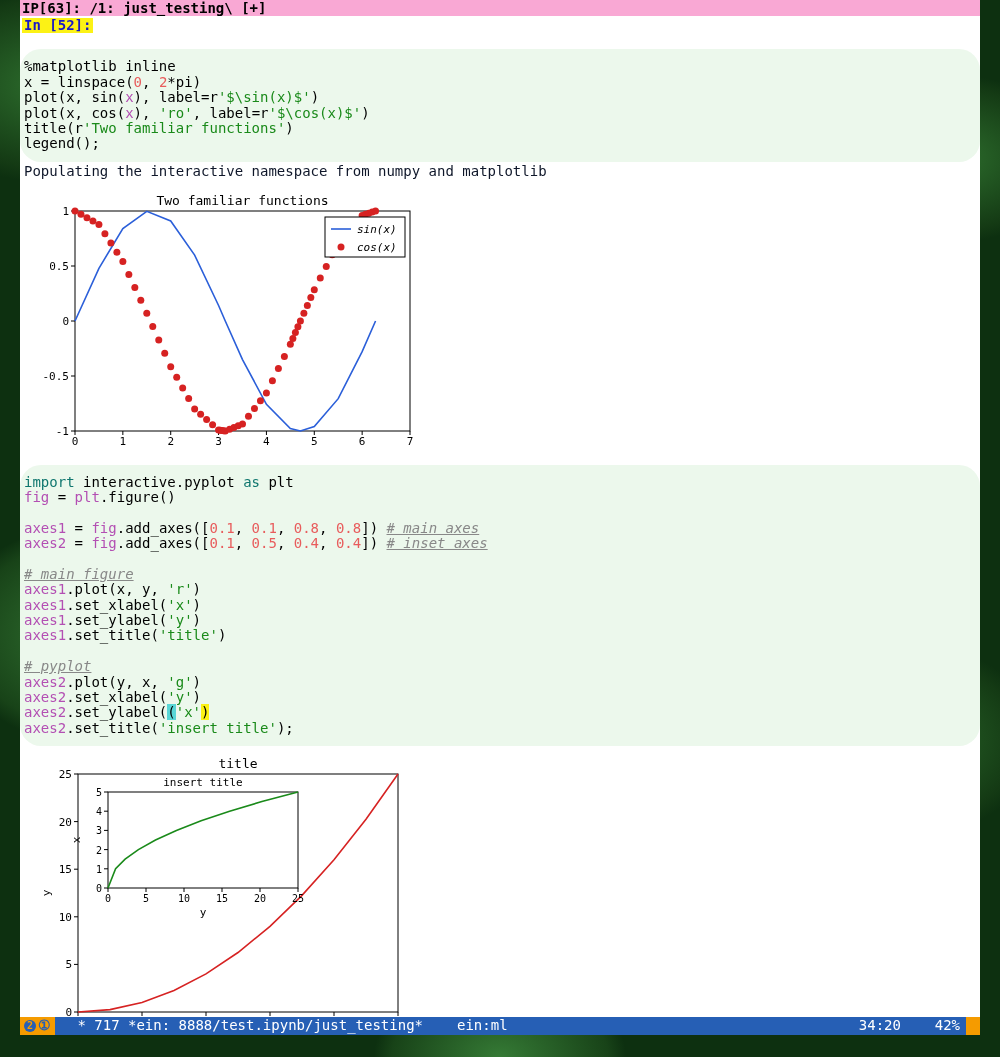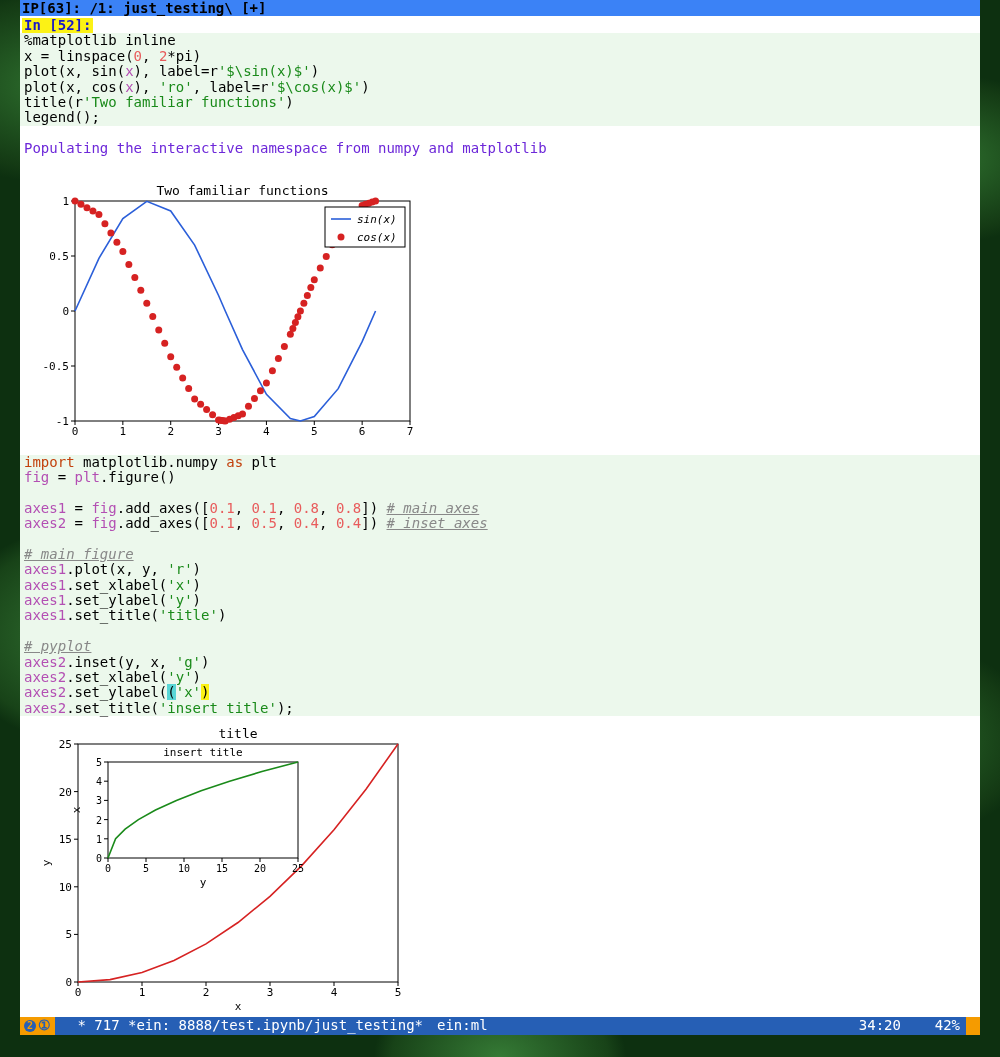--- a/index.html
+++ b/index.html
@@ -8,42 +8,42 @@
   .wallpaper { position: absolute; inset: 0;
     background:
       radial-gradient(ellipse 200px 140px at 5% 8%, #2d6e2d 0%, #143a14 60%, transparent 70%),
       radial-gradient(ellipse 180px 120px at 95% 15%, #2d6e2d 0%, #143a14 60%, transparent 70%),
       radial-gradient(ellipse 220px 160px at 10% 60%, #357a35 0%, #184318 60%, transparent 70%),
       radial-gradient(ellipse 200px 140px at 90% 70%, #2d6e2d 0%, #143a14 60%, transparent 70%),
       radial-gradient(ellipse 180px 120px at 50% 100%, #357a35 0%, #184318 60%, transparent 70%),
       #0d3010;
   }
   .window { position: absolute; left: 20px; top: 0; width: 960px; height: 1035px; background: #ffffff; display: flex; flex-direction: column; }
-  .titlebar { background: #3b82f6; color: #000; padding: 0 2px; font-weight: bold; height: 16px; line-height: 16px; white-space: pre; }
+  .titlebar { background: #f9a8d4; color: #000; padding: 0 2px; font-weight: bold; height: 16px; line-height: 16px; white-space: pre; }
   .content { flex: 1; overflow: hidden; background: #ffffff; position: relative; }
-  .cell-prompt { display: inline-block; background: #fcf215; color: #1818c8; font-weight: bold; padding: 0 2px; margin: 2px 0 0 2px; }
-  .code-block { background: #ecf8ec; padding: 0 4px; white-space: pre; color: #000; }
-  .output-text { padding: 15px 4px; white-space: pre; color: #6d28d9; }
+  .cell-prompt { display: inline-block; background: #fcf215; color: #1818c8; font-weight: bold; padding: 0 2px; margin: 2px 0 16px 2px; }
+  .code-block { background: #ecf8ec; padding: 10px 4px; white-space: pre; color: #000; border-radius: 21px; }
+  .output-text { padding: 2px 4px; white-space: pre; color: #0f172a; }
   .chart { background: #fff; margin: 10px 0 0 0; }
   
   .c-call { color: #000; }
   .c-num  { color: #e85c5c; }
   .c-str  { color: #1a8a1a; }
   .c-var  { color: #b34fb3; }
-  .c-kw   { color: #c2410c; }
+  .c-kw   { color: #0f766e; }
   .c-op   { color: #000; font-weight: normal;}
   .c-comm { color: #888; font-style: italic; text-decoration: underline; }
   .c-caret{ background:#59d6d6; }
   .c-cursor{ background:#fcf215; }
   
   .statusline { height: 18px; background: #265fb5; color: #fff; display: flex; align-items: center; font-size: 14px; }
   .sl-seg1 { background: #f59b00; color: #265fb5; font-weight: bold; padding: 0 4px; height:100%; display:flex; align-items:center;}
   .sl-seg1 .circ { display:inline-block; width:12px; height:12px; border-radius:50%; background:#265fb5; color:#f59b00; font-size:10px; line-height:12px; text-align:center; margin-right:2px;}
   .sl-body { flex:1; padding: 0 6px; white-space: pre; }
-  .sl-mode { padding: 0 8px; }
+  .sl-mode { padding: 0 8px; margin-left: 20px; }
   .sl-right { padding: 0 6px; white-space: pre; }
   .sl-cap  { width: 14px; height: 100%; background:#f59b00; }
 </style>
 </head>
 <body>
 
 <div class="wallpaper"></div>
 
 <div class="window">
   <div class="titlebar">IP[63]: /1: just_testing\ [+]</div>
@@ -153,34 +153,34 @@
         <circle cx="352.1928571428571" cy="21.099999999999994" r="3.5" fill="#d62222"></circle>
         <circle cx="355.54285714285714" cy="20" r="3.5" fill="#d62222"></circle>
         <rect x="305" y="26" width="80" height="40" fill="#fff" stroke="#000"></rect>
         <line x1="311" y1="38" x2="331" y2="38" stroke="#2b5fd9" stroke-width="1.6"></line>
         <text x="337" y="42" font-size="11" fill="#000" font-style="italic">sin(x)</text>
         <circle cx="321" cy="56" r="3.5" fill="#d62222"></circle>
         <text x="337" y="60" font-size="11" fill="#000" font-style="italic">cos(x)</text>
       </svg>
 
     
-    <div class="code-block"><span><span class="c-kw">import</span><span> matplotlib.numpy </span><span class="c-kw">as</span><span> plt</span></span>
+    <div class="code-block"><span><span class="c-kw">import</span><span> interactive.pyplot </span><span class="c-kw">as</span><span> plt</span></span>
 <span><span class="c-var">fig </span><span>= </span><span class="c-var">plt</span><span>.</span><span class="c-call">figure</span><span>()</span></span>
 <span></span>
 <span><span class="c-var">axes1 </span><span>= </span><span class="c-var">fig</span><span>.add_axes([</span><span class="c-num">0.1</span><span>, </span><span class="c-num">0.1</span><span>, </span><span class="c-num">0.8</span><span>, </span><span class="c-num">0.8</span><span>]) </span><span class="c-comm"># main axes</span></span>
 <span><span class="c-var">axes2 </span><span>= </span><span class="c-var">fig</span><span>.add_axes([</span><span class="c-num">0.1</span><span>, </span><span class="c-num">0.5</span><span>, </span><span class="c-num">0.4</span><span>, </span><span class="c-num">0.4</span><span>]) </span><span class="c-comm"># inset axes</span></span>
 <span></span>
 <span><span class="c-comm"># main figure</span></span>
 <span><span class="c-var">axes1</span><span>.plot(x, y, </span><span class="c-str">'r'</span><span>)</span></span>
 <span><span class="c-var">axes1</span><span>.set_xlabel(</span><span class="c-str">'x'</span><span>)</span></span>
 <span><span class="c-var">axes1</span><span>.set_ylabel(</span><span class="c-str">'y'</span><span>)</span></span>
 <span><span class="c-var">axes1</span><span>.set_title(</span><span class="c-str">'title'</span><span>)</span></span>
 <span></span>
 <span><span class="c-comm"># pyplot</span></span>
-<span><span class="c-var">axes2</span><span>.inset(y, x, </span><span class="c-str">'g'</span><span>)</span></span>
+<span><span class="c-var">axes2</span><span>.plot(y, x, </span><span class="c-str">'g'</span><span>)</span></span>
 <span><span class="c-var">axes2</span><span>.set_xlabel(</span><span class="c-str">'y'</span><span>)</span></span>
 <span><span class="c-var">axes2</span><span>.set_ylabel(</span><span class="c-caret">(</span><span class="c-str">'x'</span><span class="c-cursor">)</span></span>
 <span><span class="c-var">axes2</span><span>.set_title(</span><span class="c-str">'insert title'</span><span>);</span></span></div>
 
     
     <svg class="chart" width="400" height="290" viewBox="0 0 400 290" id="chart2">
         <rect x="58" y="18" width="320" height="238" fill="#fff" stroke="#000" stroke-width="1"></rect>
         <line x1="58" y1="256" x2="58" y2="260" stroke="#000"></line>
         <text x="58" y="270" font-size="11" text-anchor="middle" fill="#000">0</text>
         <line x1="122" y1="256" x2="122" y2="260" stroke="#000"></line>

